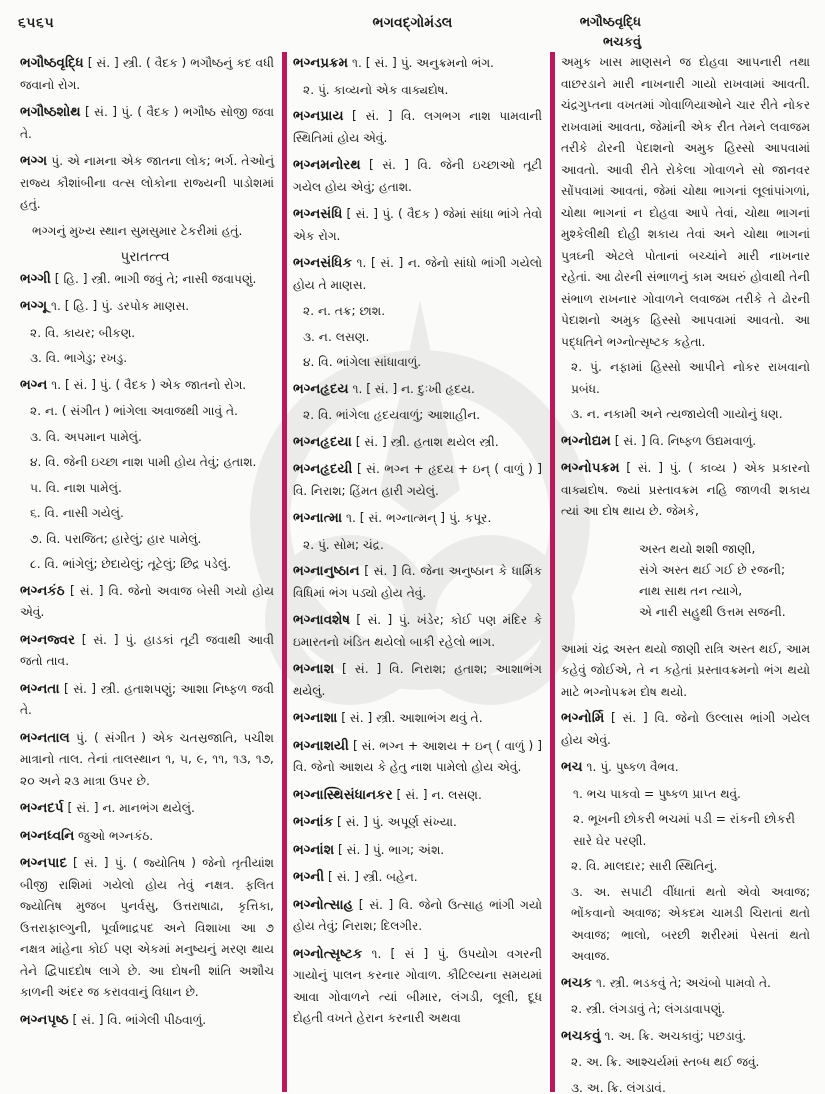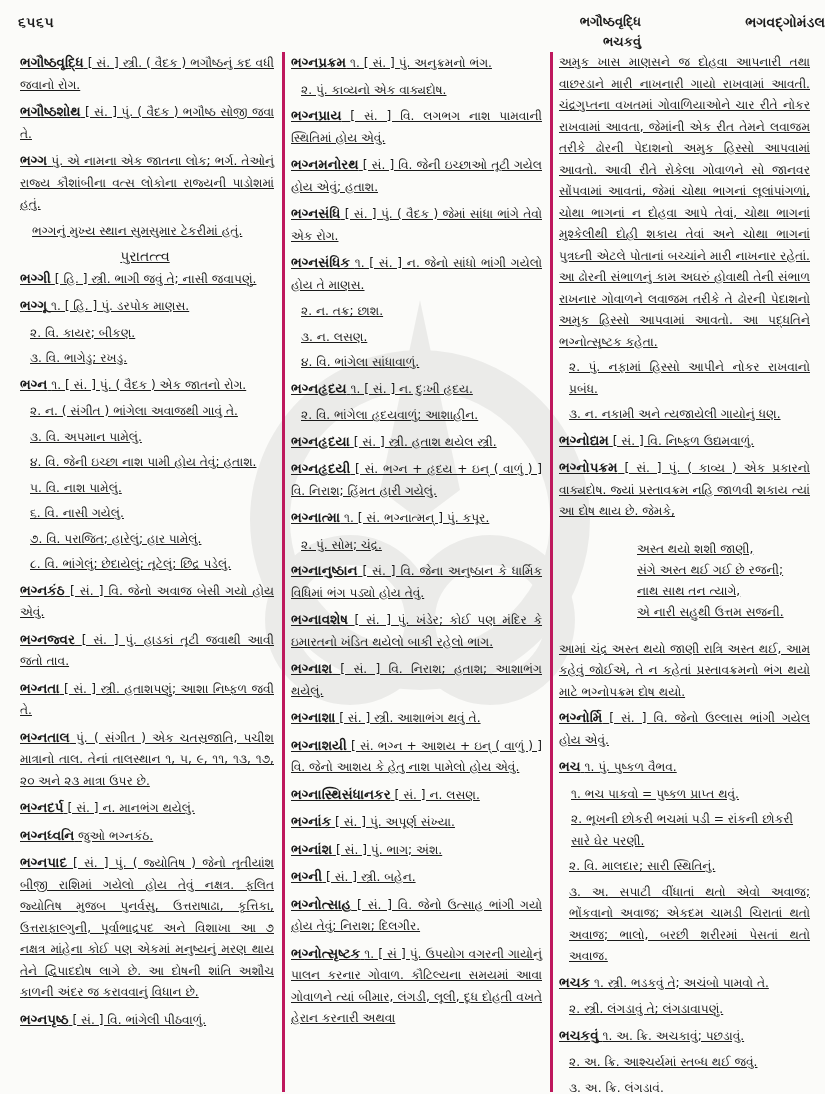--- a/index.html
+++ b/index.html
@@ -15,38 +15,37 @@
     pointer-events: none; opacity: 0.06;
   }
   .header {
     position: absolute; top: 0; left: 0; width: 653px; height: 52px;
   }
   .page-num {
     position: absolute; left: 18px; top: 14px;
     font-size: 14px; font-weight: bold; letter-spacing: 0.5px;
   }
   .running-title {
-    position: absolute; left: 0; width: 825px; top: 14px; text-align: right;
+    position: absolute; left: 0; width: 825px; top: 14px; text-align: center;
     font-size: 14px; font-weight: bold;
   }
   .guide-words {
     position: absolute; right: 12px; top: 12px; text-align: right;
     font-size: 13px; font-weight: bold; line-height: 20px;
   }
   .columns {
     position: absolute; top: 52px; left: 14px; width: 805px; height: 1040px;
     display: flex;
-    text-decoration: underline;
   }
   .col {
     width: 268px; padding: 0 8px 0 6px; box-sizing: border-box;
     font-size: 12.2px; line-height: 21.5px;
     overflow: hidden;
   }
-  .col + .col { border-left: 3px solid #be185d; }
+  .col + .col { border-left: 5px solid #be185d; }
   .entry { margin: 0 0 5px 0; text-align: justify; }
   .head { font-weight: bold; font-size: 13.5px; }
   .gram { }
   .sense { padding-left: 10px; margin: 0 0 4px 0; text-align: justify; }
   .quote { padding-left: 12px; margin: 0 0 4px 0; }
   .source { text-align: center; font-size: 14px; padding-right: 4px; }
   .verse { padding-left: 62px; margin: 16px; }
   .verse div { line-height: 21px; }
   .cont { text-align: justify; margin: 0 0 4px 0; }
 </style>

